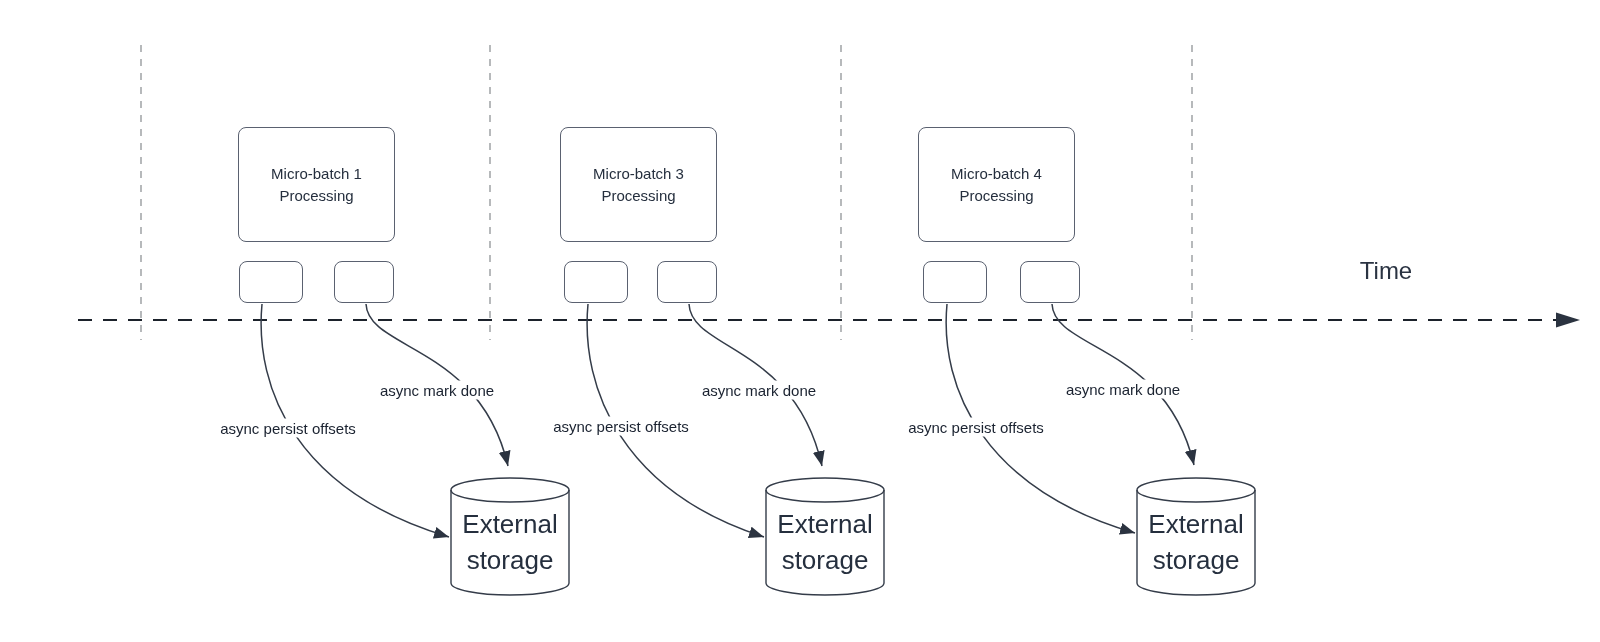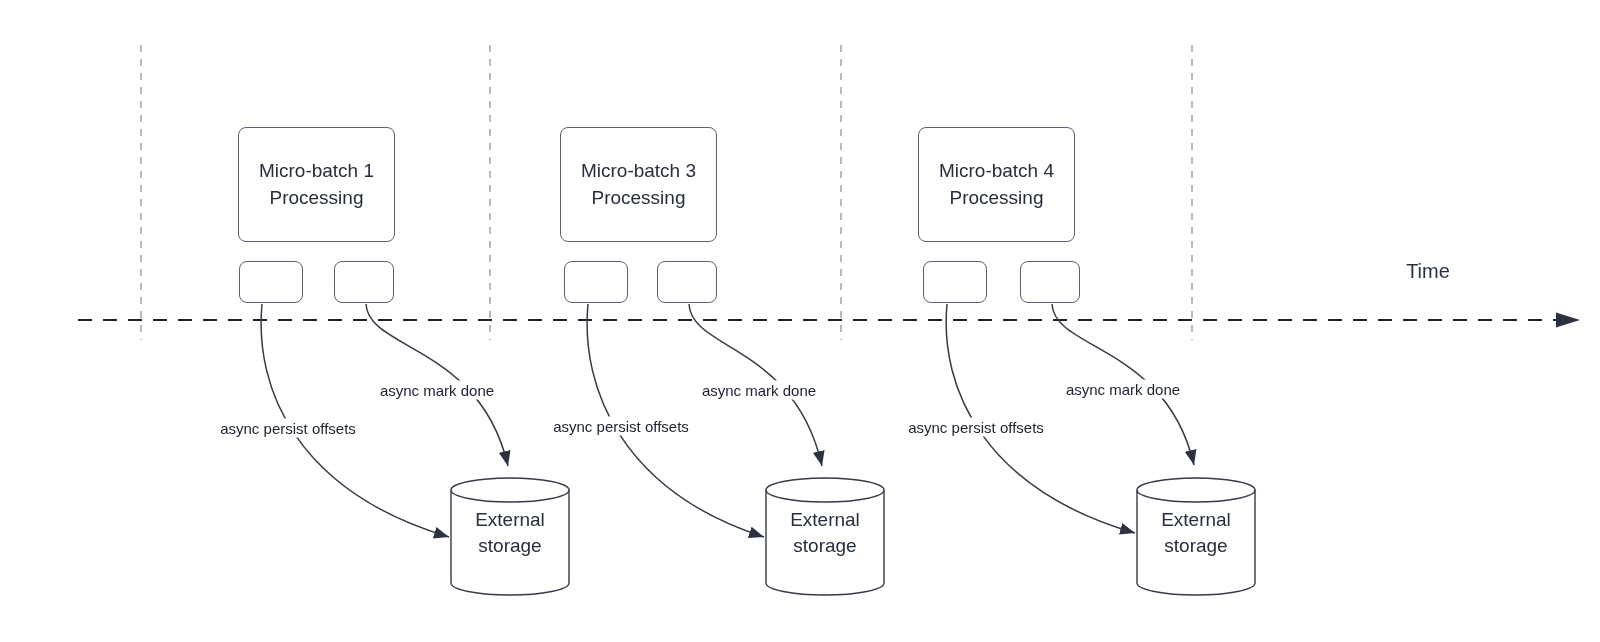--- a/index.html
+++ b/index.html
@@ -22,21 +22,21 @@
     border: 1px solid #5a6170;
     border-radius: 8px;
     box-sizing: border-box;
     display: flex;
     align-items: center;
     justify-content: center;
     text-align: center;
   }
   .node.big {
     width: 157px; height: 115px;
-    font-size: 19px;
+    font-size: 15px;
     line-height: 1.42;
     color: #252f3e;
     white-space: pre-line;
     text-align: center;
   }
   .node.small { width: 64px; height: 42px; }
   .node.small.right { width: 60px; }
   .edge-label {
     position: absolute;
     transform: translate(-50%, -50%);
@@ -45,32 +45,31 @@
     color: #1a2230;
     background: #ffffff;
     padding: 1px 3px;
     white-space: nowrap;
   }
   .storage-label {
     position: absolute;
     transform: translate(-50%, 0);
     width: 110px;
     text-align: center;
-    font-size: 19px;
+    font-size: 26px;
     line-height: 1.38;
     color: #252f3e;
     white-space: pre-line;
   }
   .time-label {
     position: absolute;
     transform: translate(-50%, -50%);
-    font-size: 20px;
+    font-size: 24px;
     color: #2a3342;
     white-space: nowrap;
-    margin-left: 42px;
   }
 </style>
 </head>
 <body>
 
 <div class="stage">
 
   <svg class="layer" viewBox="0 0 1600 642" xmlns="http://www.w3.org/2000/svg">
     <defs>
       <marker id="arrow" markerWidth="11" markerHeight="9" refX="10" refY="4" orient="auto" markerUnits="strokeWidth">

